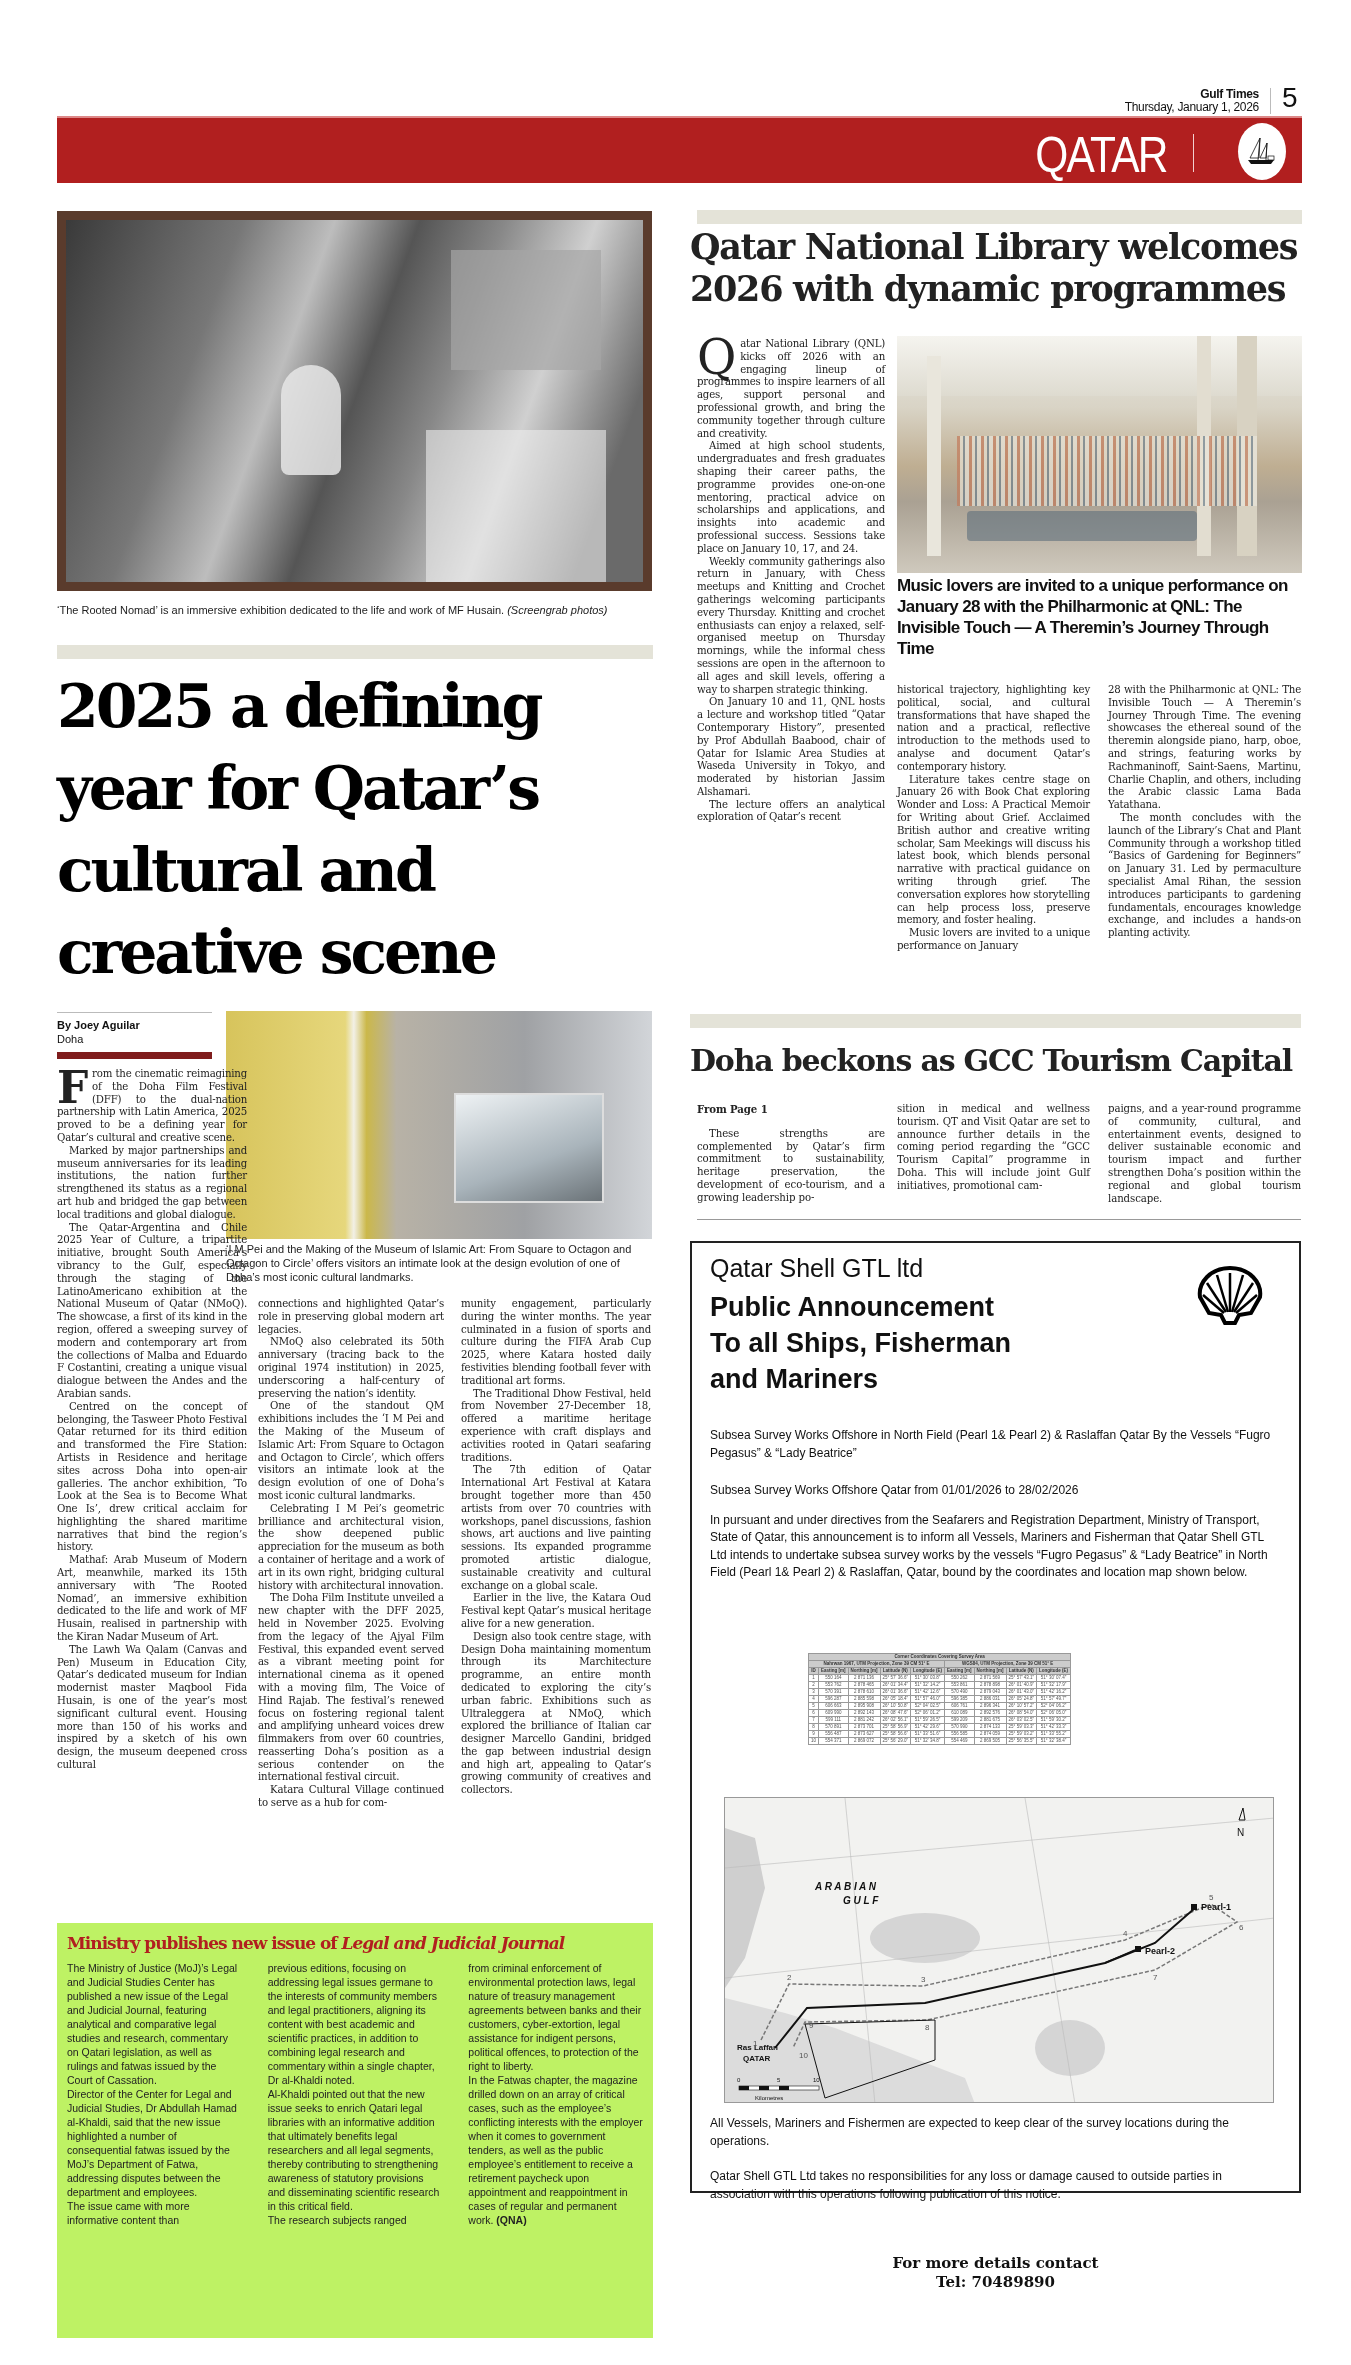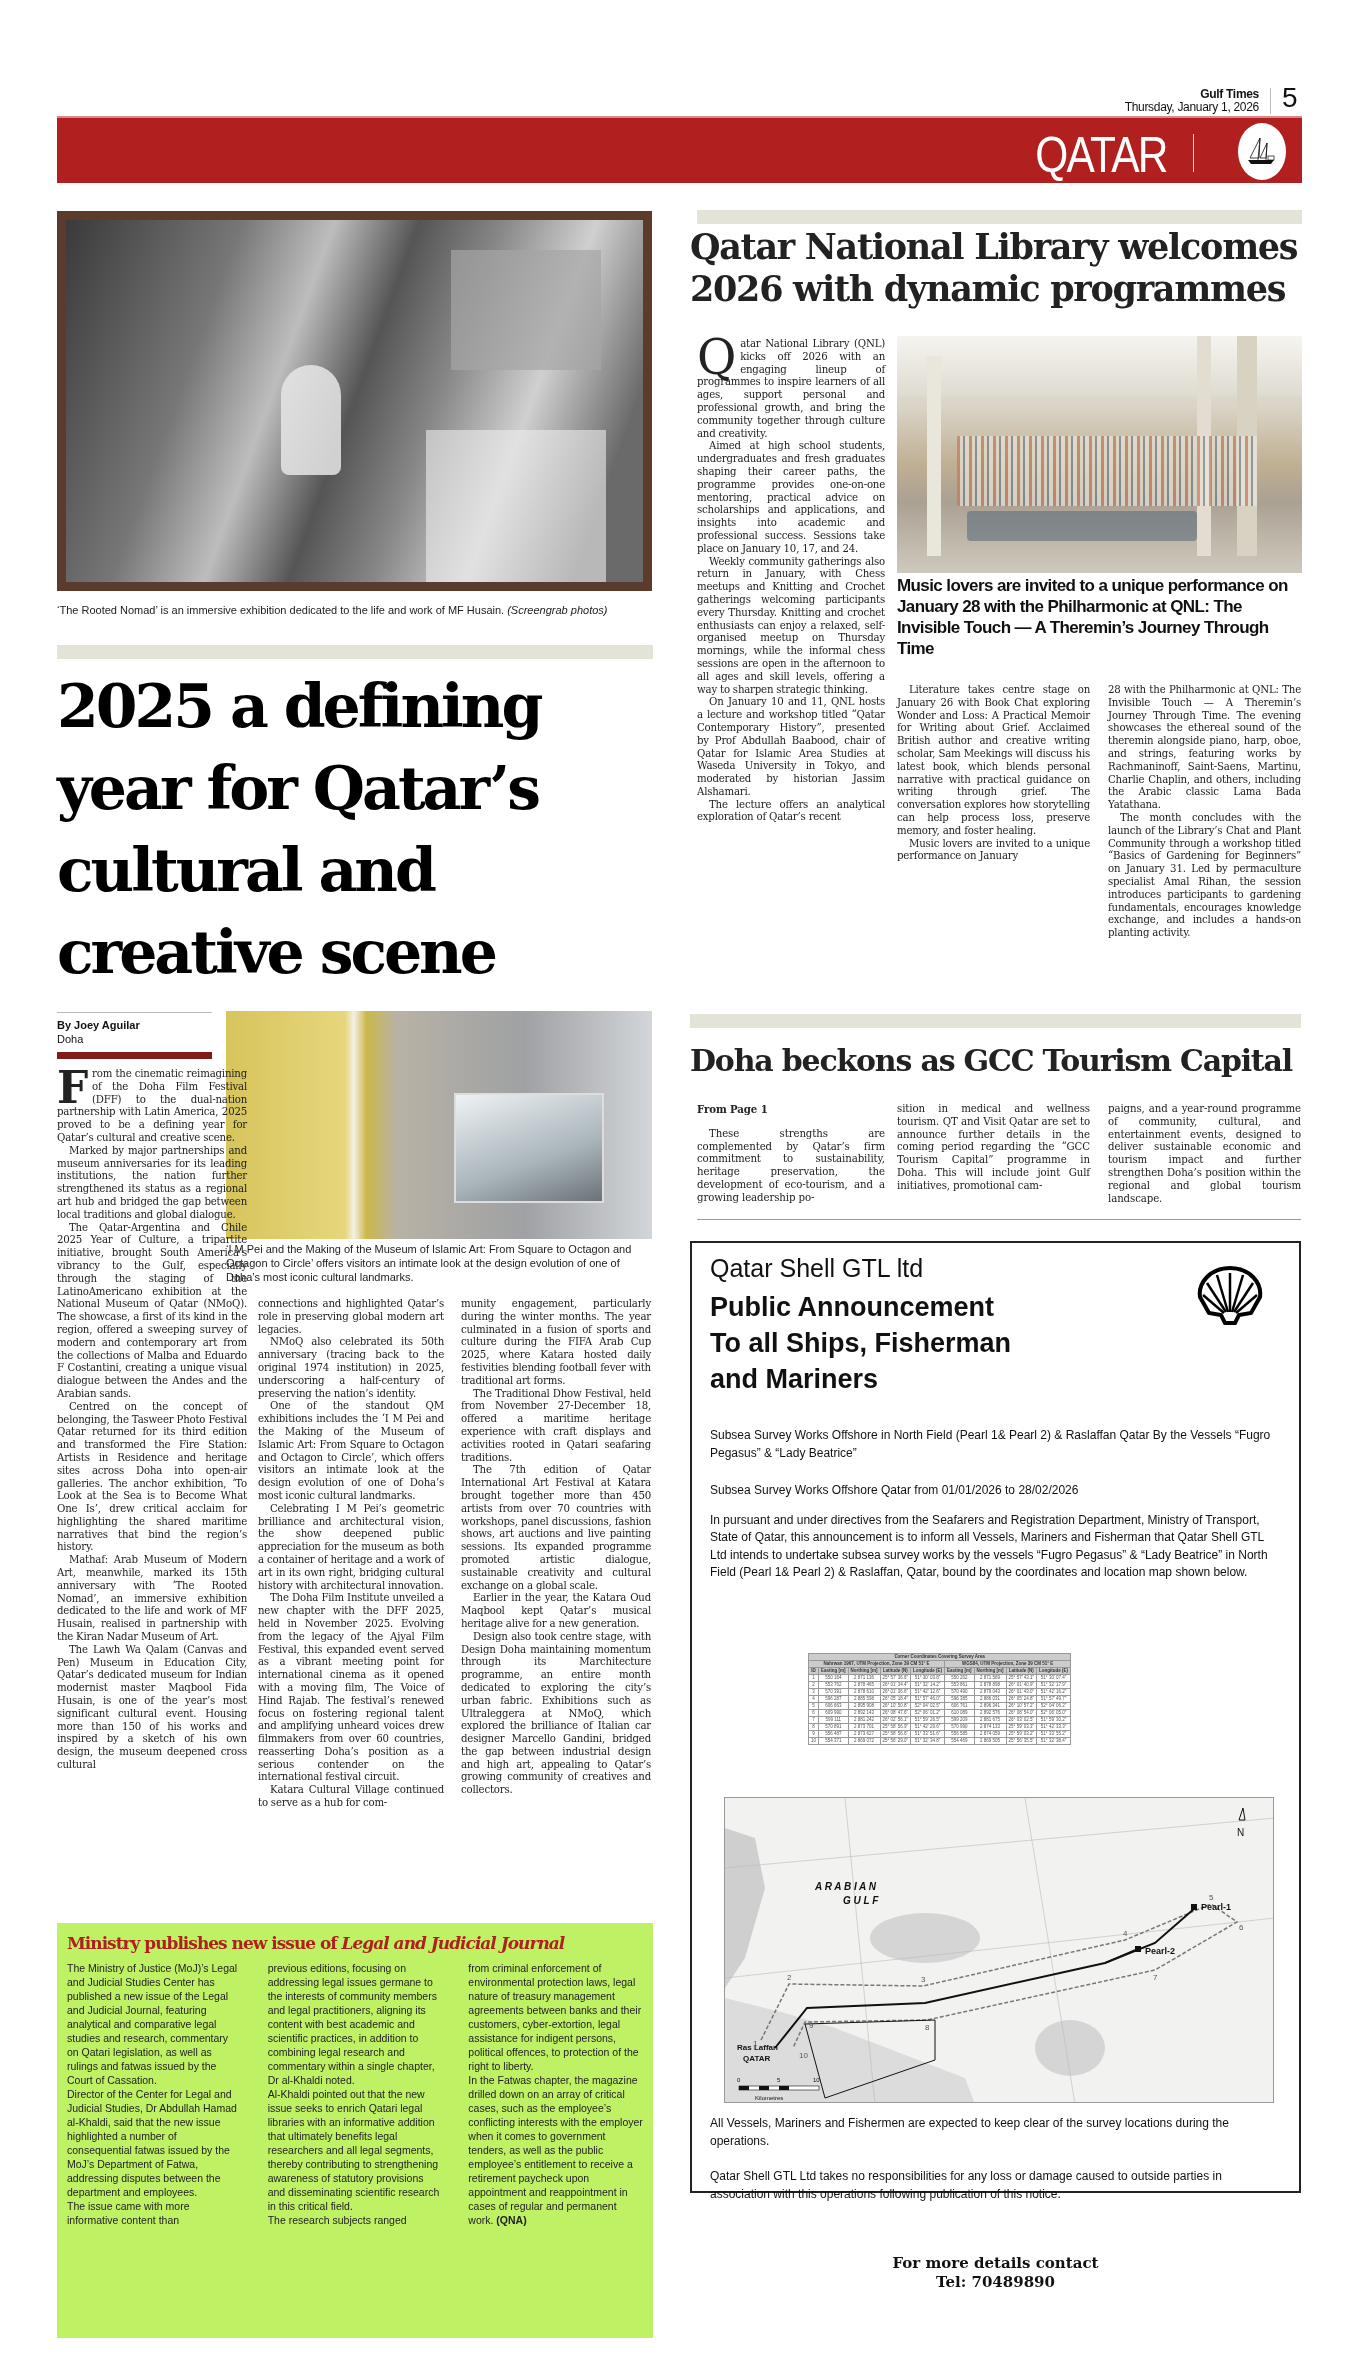--- a/index.html
+++ b/index.html
@@ -129,21 +129,21 @@
   <p>One of the standout QM exhibitions includes the ‘I M Pei and the Making of the Museum of Islamic Art: From Square to Octagon and Octagon to Circle’, which offers visitors an intimate look at the design evolution of one of Doha’s most iconic cultural landmarks.</p>
   <p>Celebrating I M Pei’s geometric brilliance and architectural vision, the show deepened public appreciation for the museum as both a container of heritage and a work of art in its own right, bridging cultural history with architectural innovation.</p>
   <p>The Doha Film Institute unveiled a new chapter with the DFF 2025, held in November 2025. Evolving from the legacy of the Ajyal Film Festival, this expanded event served as a vibrant meeting point for international cinema as it opened with a moving film, The Voice of Hind Rajab. The festival’s renewed focus on fostering regional talent and amplifying unheard voices drew filmmakers from over 60 countries, reasserting Doha’s position as a serious contender on the international festival circuit.</p>
   <p>Katara Cultural Village continued to serve as a hub for com-</p>
 </div>
 
 <div class="abs body-serif" style="left:461px;top:1298px;width:190px;">
   <p class="first">munity engagement, particularly during the winter months. The year culminated in a fusion of sports and culture during the FIFA Arab Cup 2025, where Katara hosted daily festivities blending football fever with traditional art forms.</p>
   <p>The Traditional Dhow Festival, held from November 27-December 18, offered a maritime heritage experience with craft displays and activities rooted in Qatari seafaring traditions.</p>
   <p>The 7th edition of Qatar International Art Festival at Katara brought together more than 450 artists from over 70 countries with workshops, panel discussions, fashion shows, art auctions and live painting sessions. Its expanded programme promoted artistic dialogue, sustainable creativity and cultural exchange on a global scale.</p>
-  <p>Earlier in the year, the Katara Oud Maqbool kept Qatar’s musical heritage alive for a new generation.</p>
+  <p>Earlier in the live, the Katara Oud Festival kept Qatar’s musical heritage alive for a new generation.</p>
   <p>Design also took centre stage, with Design Doha maintaining momentum through its Marchitecture programme, an entire month dedicated to exploring the city’s urban fabric. Exhibitions such as Ultraleggera at NMoQ, which explored the brilliance of Italian car designer Marcello Gandini, bridged the gap between industrial design and high art, appealing to Qatar’s growing community of creatives and collectors.</p>
 </div>
 
 <div class="abs ministry">
   <div class="ministry-title">
     <span>Ministry publishes new issue of </span><i>Legal and Judicial Journal</i>
   </div>
   <div class="ministry-cols">
     <div class="ministry-col" style="white-space:pre-line;">The Ministry of Justice (MoJ)’s Legal and Judicial Studies Center has published a new issue of the Legal and Judicial Journal, featuring analytical and comparative legal studies and research, commentary on Qatari legislation, as well as rulings and fatwas issued by the Court of Cassation.
 Director of the Center for Legal and Judicial Studies, Dr Abdullah Hamad al-Khaldi, said that the new issue highlighted a number of consequential fatwas issued by the MoJ’s Department of Fatwa, addressing disputes between the department and employees.
@@ -174,20 +174,21 @@
   <div style="position:absolute;left:0;top:0;width:100%;height:60px;background:linear-gradient(180deg,#f5f4ef,#dedbd0);"></div>
   <div style="position:absolute;left:30px;top:20px;width:14px;height:200px;background:#e9e6dc;"></div>
   <div style="position:absolute;left:300px;top:0;width:14px;height:220px;background:#e2ddd0;"></div>
   <div style="position:absolute;left:340px;top:0;width:20px;height:220px;background:#d8d2c2;"></div>
   <div style="position:absolute;left:60px;top:100px;width:300px;height:70px;background:repeating-linear-gradient(90deg,#c27a5a 0 3px,#e7e1d2 3px 6px,#6d7f8c 6px 8px,#e9e5da 8px 12px);opacity:0.7;"></div>
   <div style="position:absolute;left:70px;top:175px;width:230px;height:30px;background:#5e6e7c;opacity:0.6;border-radius:4px;"></div>
 </div>
 <div class="abs music-caption">Music lovers are invited to a unique performance on January 28 with the Philharmonic at QNL: The Invisible Touch — A Theremin’s Journey Through Time</div>
 
 <div class="abs body-serif" style="left:897px;top:684px;width:193px;">
+  <p class="first">historical trajectory, highlighting key political, social, and cultural transformations that have shaped the nation and a practical, reflective introduction to the methods used to analyse and document Qatar’s contemporary history.</p>
   <p>Literature takes centre stage on January 26 with Book Chat exploring Wonder and Loss: A Practical Memoir for Writing about Grief. Acclaimed British author and creative writing scholar, Sam Meekings will discuss his latest book, which blends personal narrative with practical guidance on writing through grief. The conversation explores how storytelling can help process loss, preserve memory, and foster healing.</p>
   <p>Music lovers are invited to a unique performance on January</p>
 </div>
 <div class="abs body-serif" style="left:1108px;top:684px;width:193px;">
   <p class="first">28 with the Philharmonic at QNL: The Invisible Touch — A Theremin’s Journey Through Time. The evening showcases the ethereal sound of the theremin alongside piano, harp, oboe, and strings, featuring works by Rachmaninoff, Saint-Saens, Martinu, Charlie Chaplin, and others, including the Arabic classic Lama Bada Yatathana.</p>
   <p>The month concludes with the launch of the Library’s Chat and Plant Community through a workshop titled “Basics of Gardening for Beginners” on January 31. Led by permaculture specialist Amal Rihan, the session introduces participants to gardening fundamentals, encourages knowledge exchange, and includes a hands-on planting activity.</p>
 </div>
 
 <div class="rule-tan" style="left:690px;top:1014px;width:611px;"></div>
 <h2 class="abs doha-head">Doha beckons as GCC Tourism Capital</h2>

